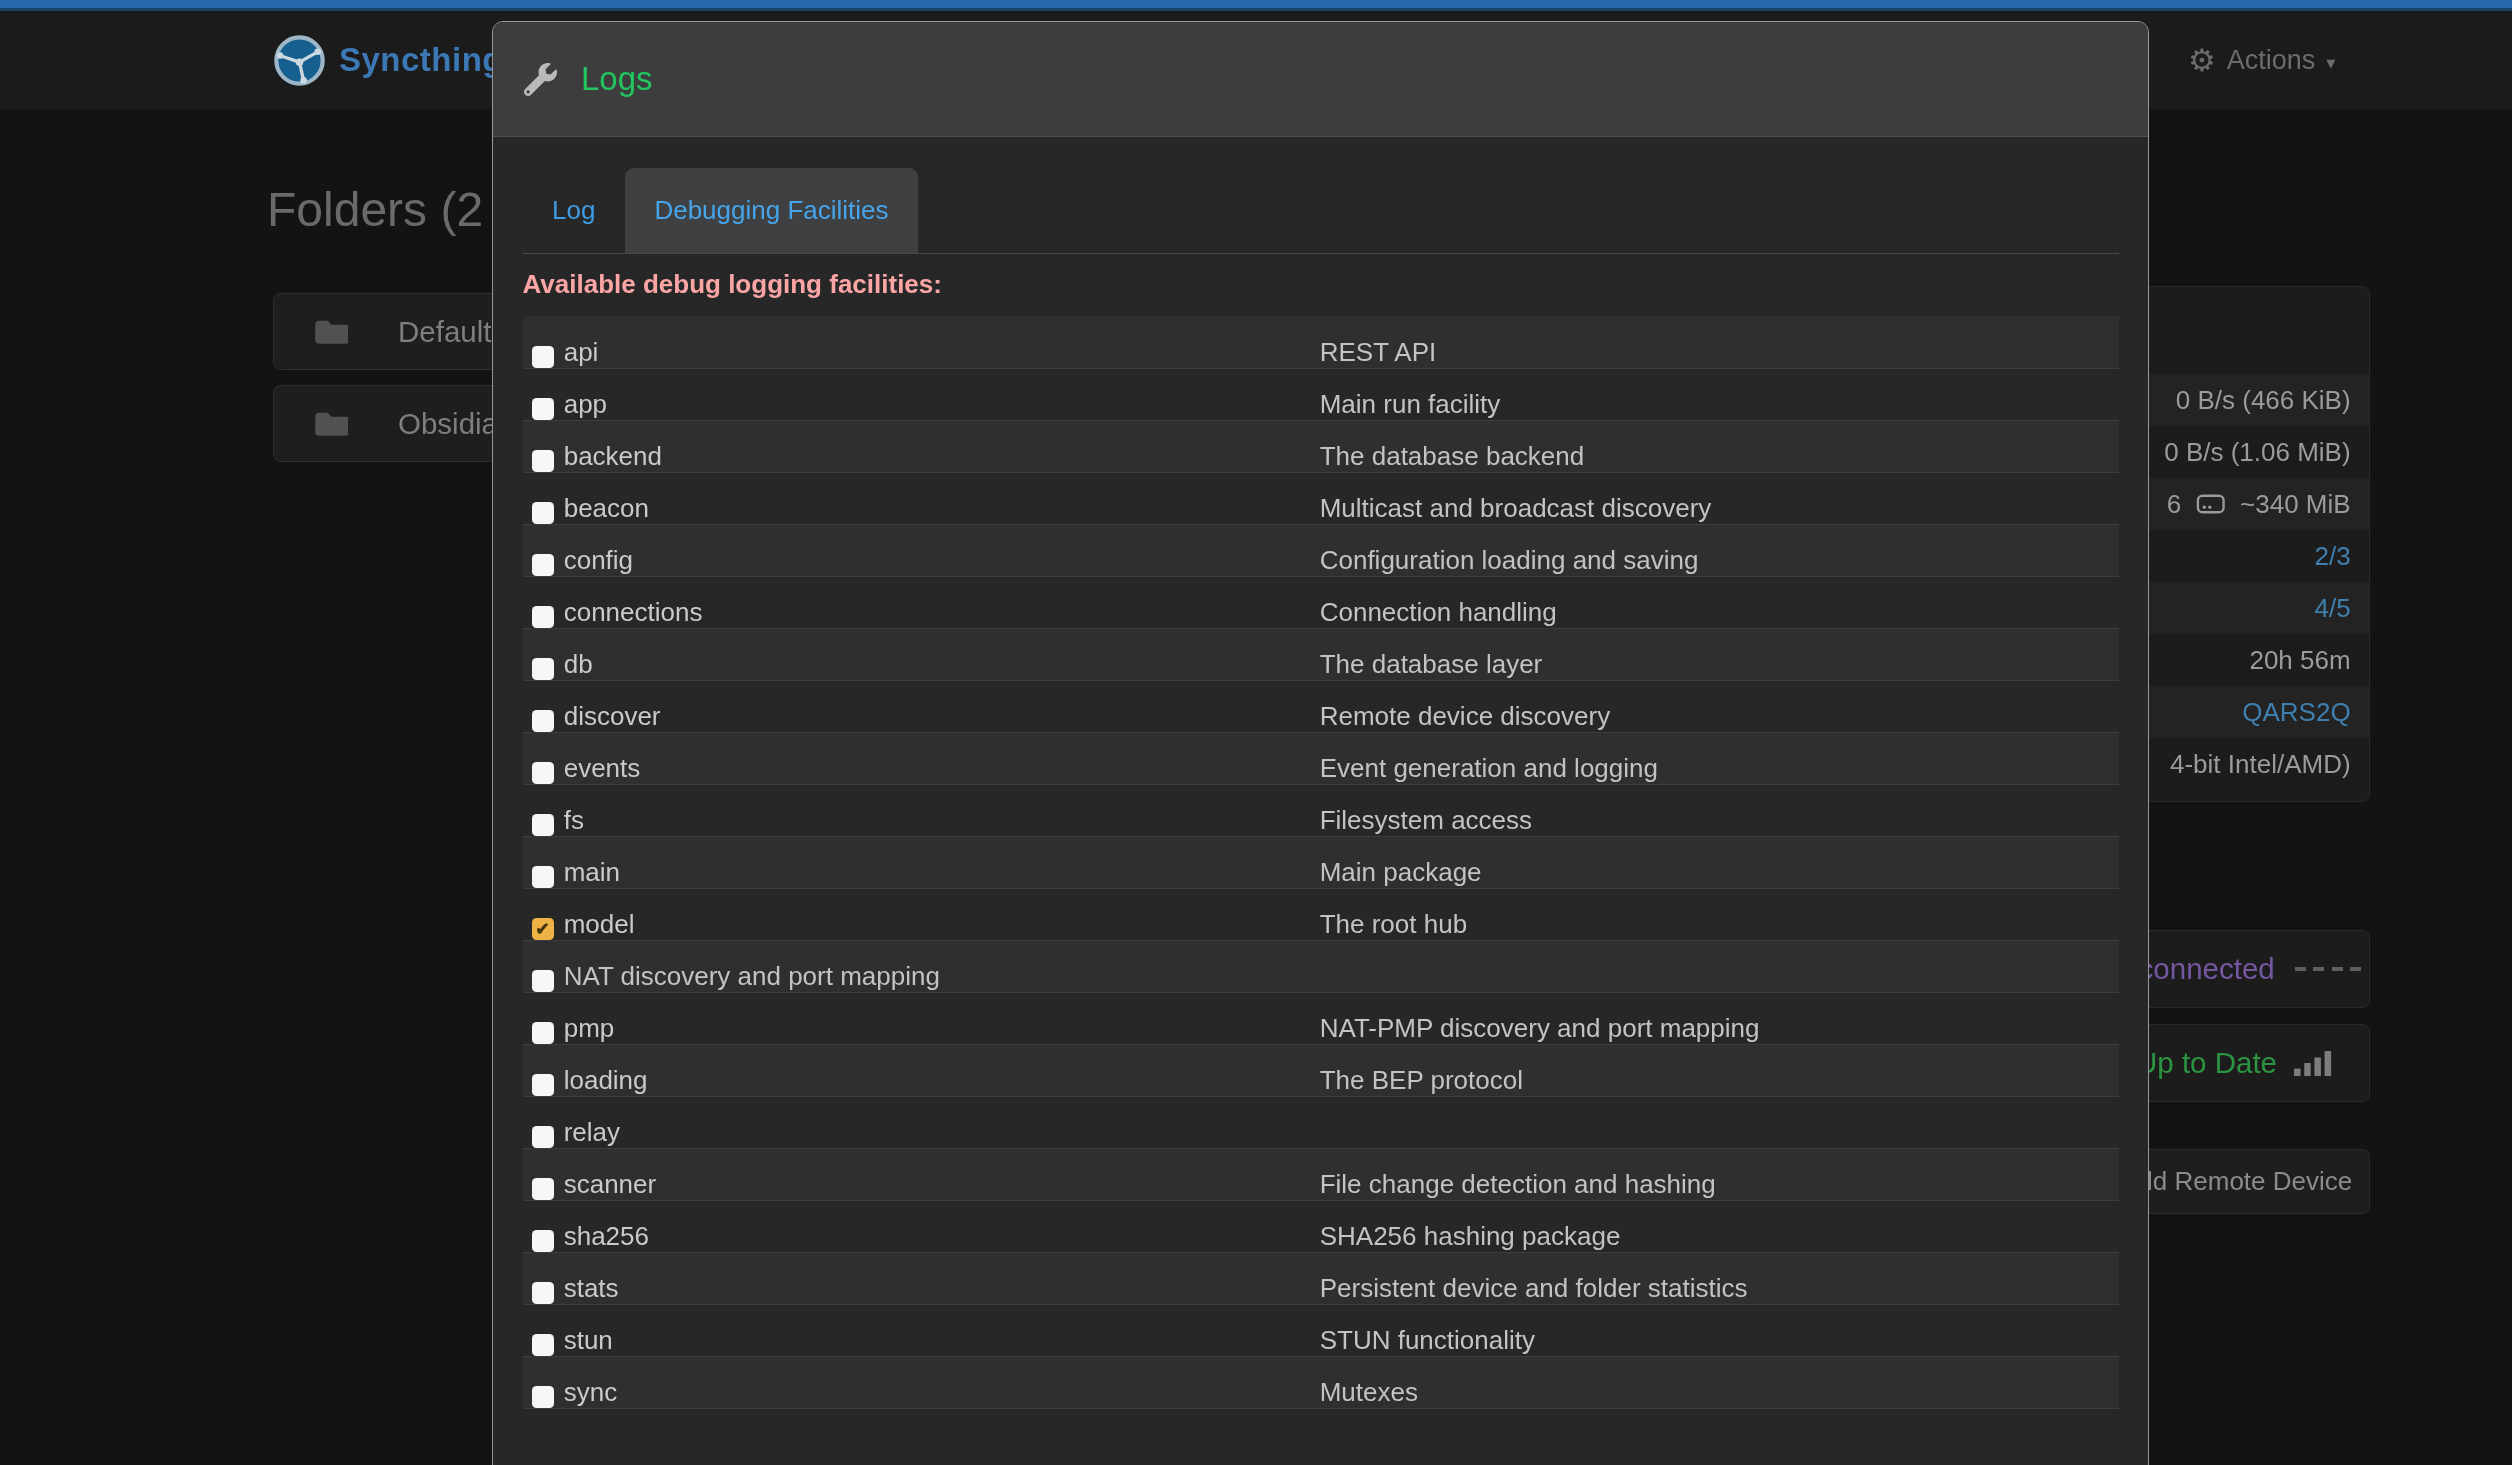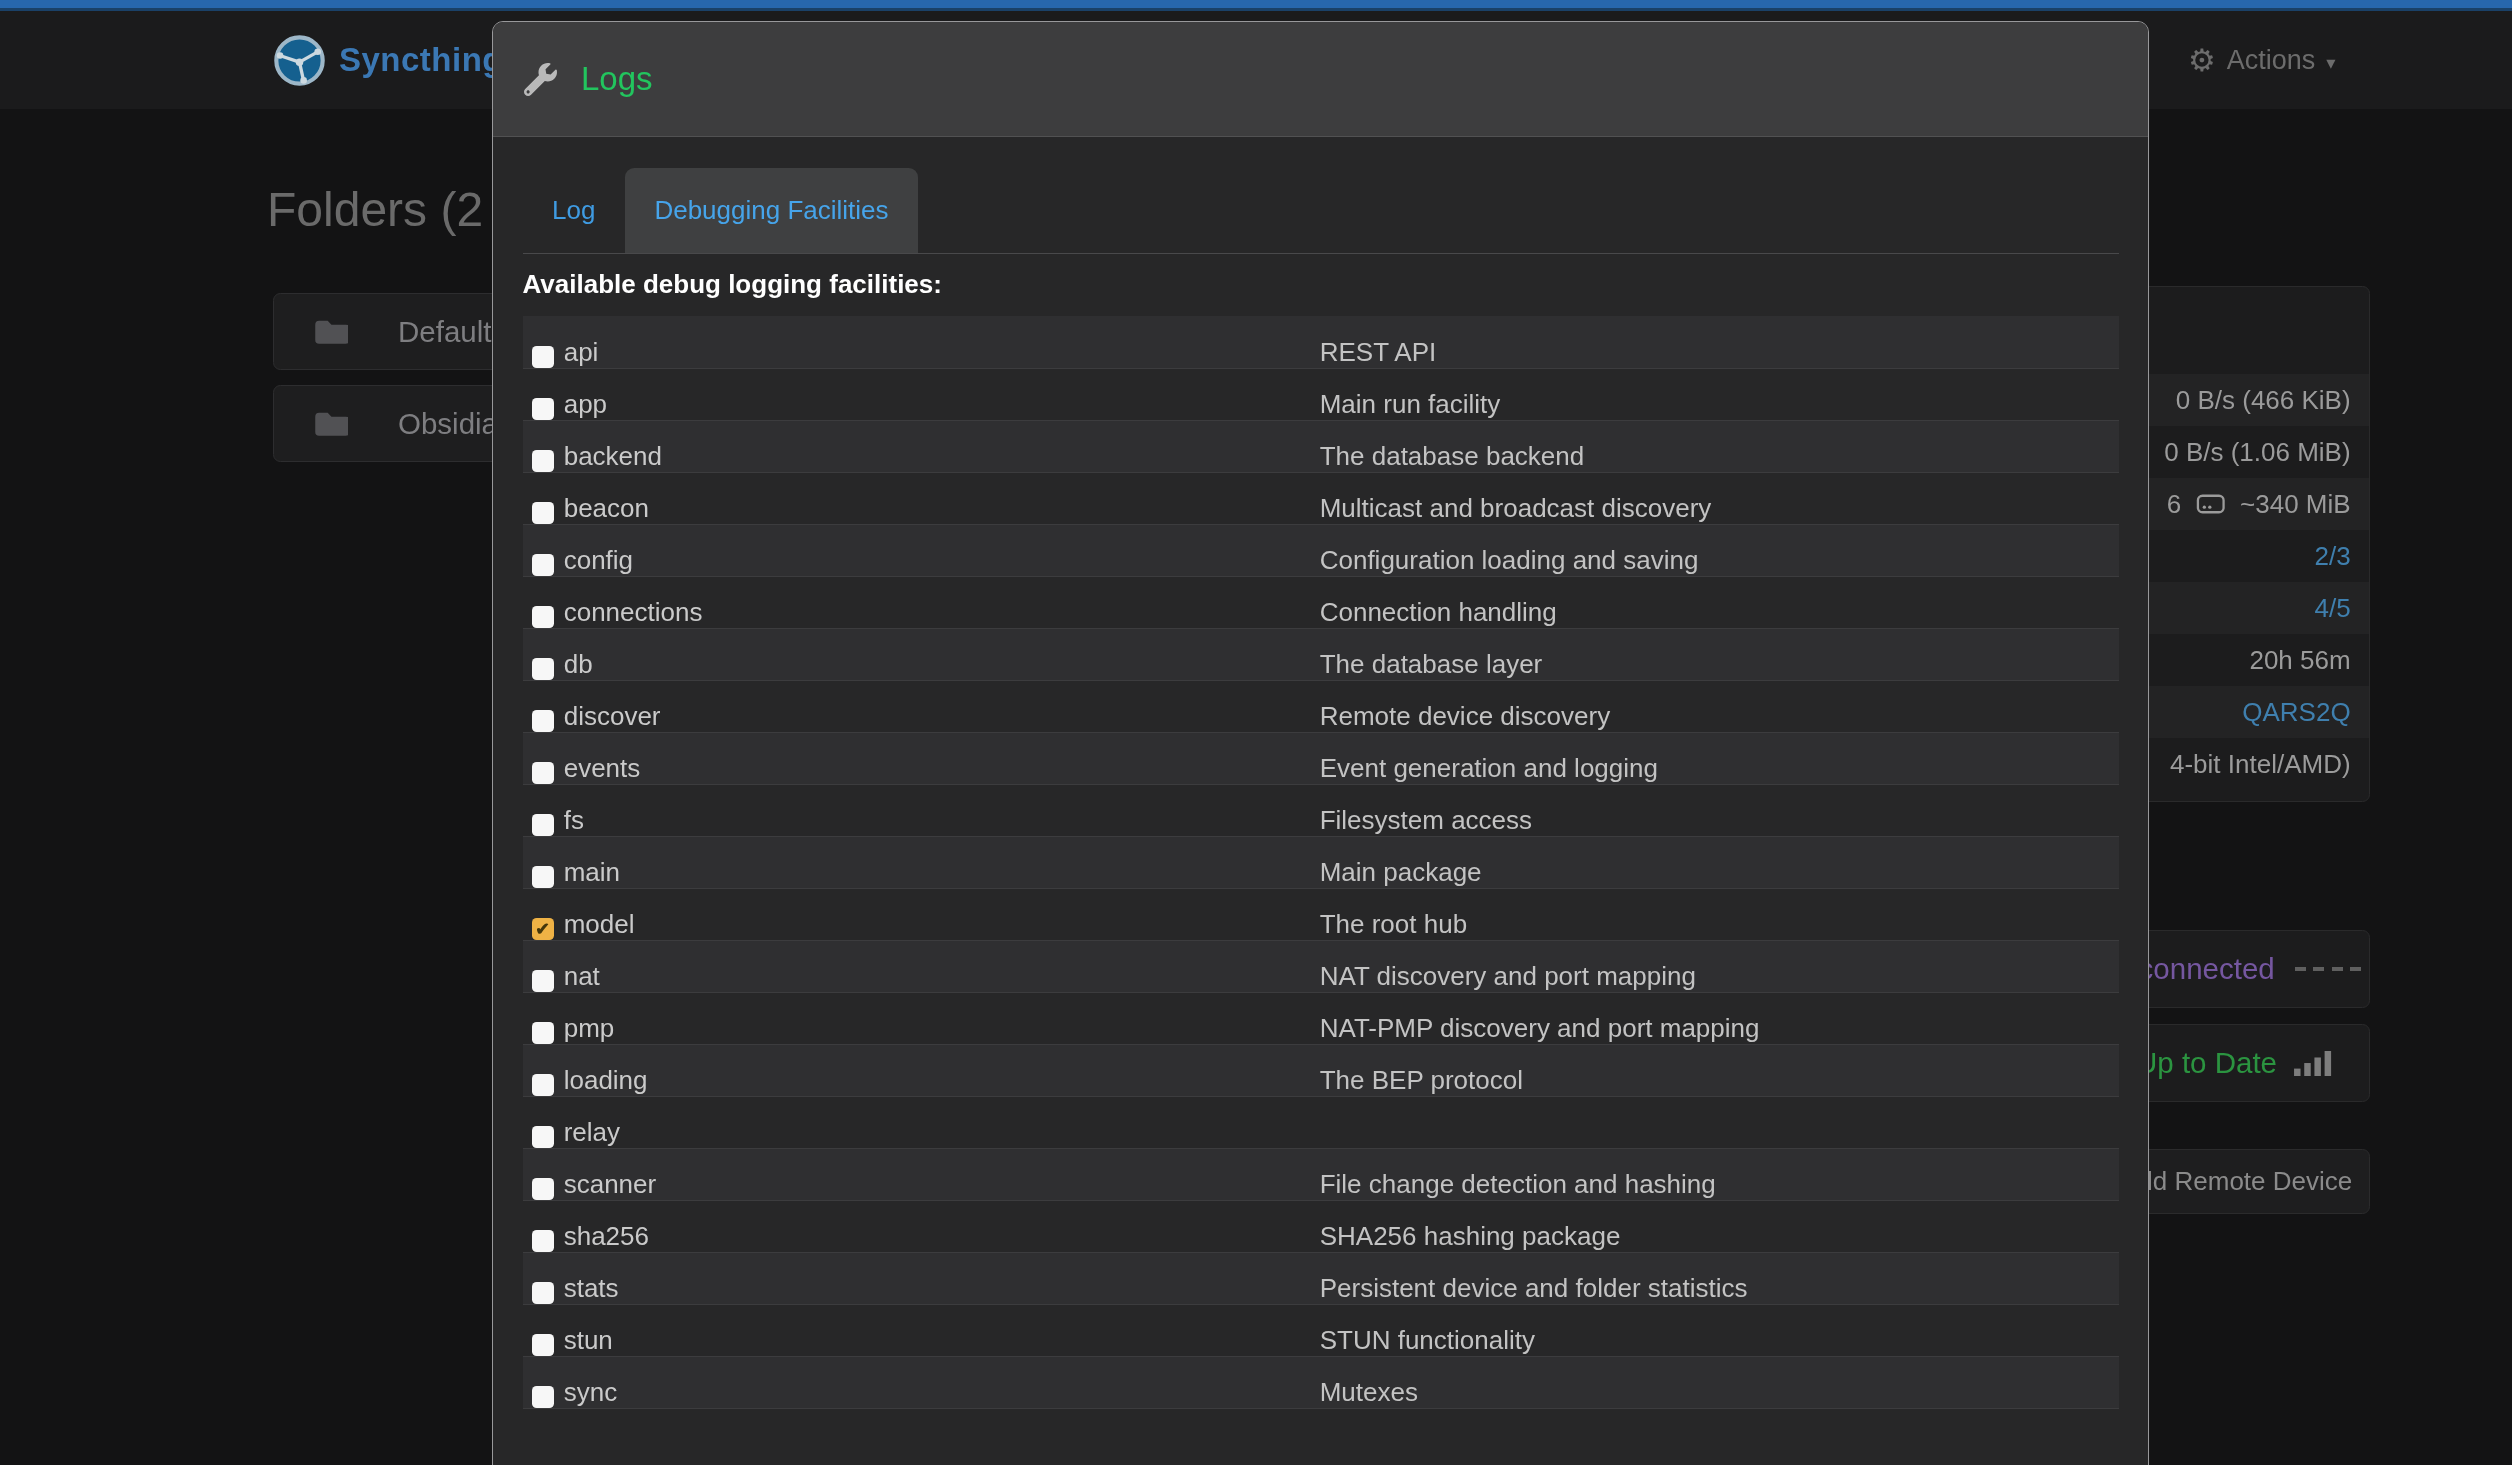--- a/index.html
+++ b/index.html
@@ -45,21 +45,21 @@
   .modal { position:absolute; left:492px; top:21px; width:1657px; height:1475px; background:#272728; border:1.8px solid #98989a; border-radius:11px; overflow:hidden; z-index:10; }
   .modal-header { height:115px; background:#3d3d3e; border-bottom:0.9px solid #515152; display:flex; align-items:center; padding:0 31px; gap:24px; }
   .modal-header svg { width:33px; height:33px; }
   .modal-title { font-size:33px; font-weight:400; color:#22c55e; }
   .modal-body { padding:31px 29.5px 0 29.5px; }
 
   .tabs { display:flex; border-bottom:0.9px solid #49494b; }
   .tab { padding:27px 29.5px; font-size:26px; color:#3f9be2; border-radius:9.2px 9.2px 0 0; cursor:pointer; white-space:nowrap; }
   .tab.active { background:#3f4041; color:#46a4ea; }
 
-  .section-heading { margin-top:14.7px; font-size:26px; font-weight:700; color:#ffffff; }
+  .section-heading { margin-top:14.7px; font-size:26px; font-weight:700; color:#fca5a5; }
 
   .facilities { margin-top:16.6px; }
   .frow { height:52px; display:flex; align-items:flex-end; padding:0 9.2px; cursor:pointer; }
   .frow:nth-child(odd) { background:#2f2f31; }
   .frow + .frow { border-top:0.9px solid #3c3c3e; }
   .frow.partial { height:8.3px; }
   .cb { flex:0 0 22px; width:22px; height:22px; border-radius:4.6px; background:#f7f7f7; margin-right:10px; display:flex; align-items:center; justify-content:center; cursor:pointer; }
   .cb.checked { background:#efb245; }
   .cb.checked::after { content:"✔"; font-size:17.5px; color:#44360b; font-weight:700; line-height:1; }
   .fname { flex:0 0 756px; font-size:26px; color:#cacaca; }
@@ -265,21 +265,20 @@
   </div>
 
   <div class="frow">
     <span class="cb checked"></span>
     <span class="fname">model</span>
     <span class="fdesc">The root hub</span>
   </div>
 
   <div class="frow">
     <span class="cb"></span>
-    <span class="fname">nat</span>
     <span class="fdesc">NAT discovery and port mapping</span>
   </div>
 
   <div class="frow">
     <span class="cb"></span>
     <span class="fname">pmp</span>
     <span class="fdesc">NAT-PMP discovery and port mapping</span>
   </div>
 
   <div class="frow">

